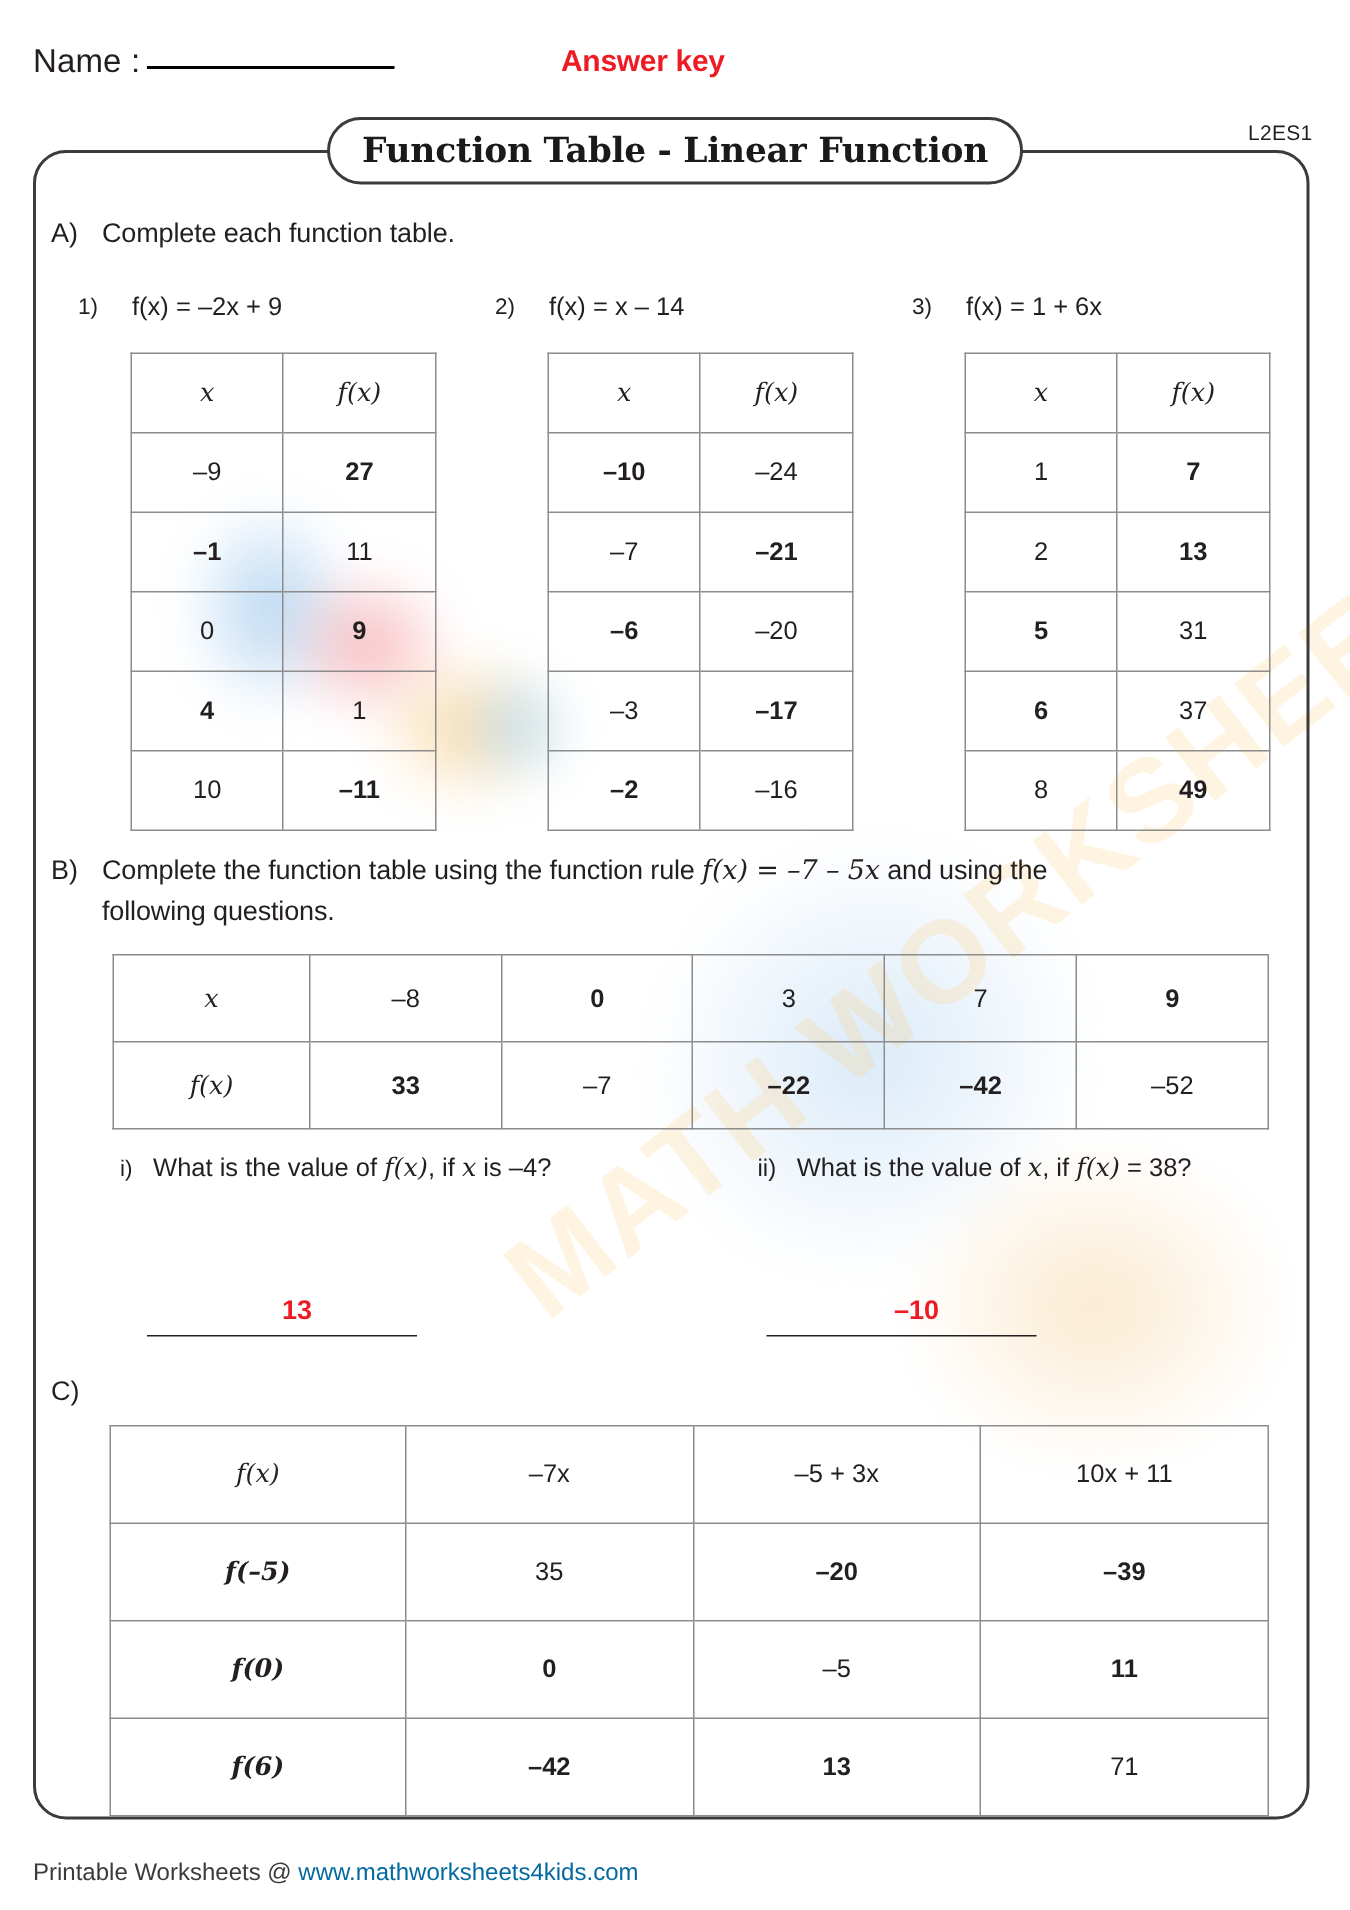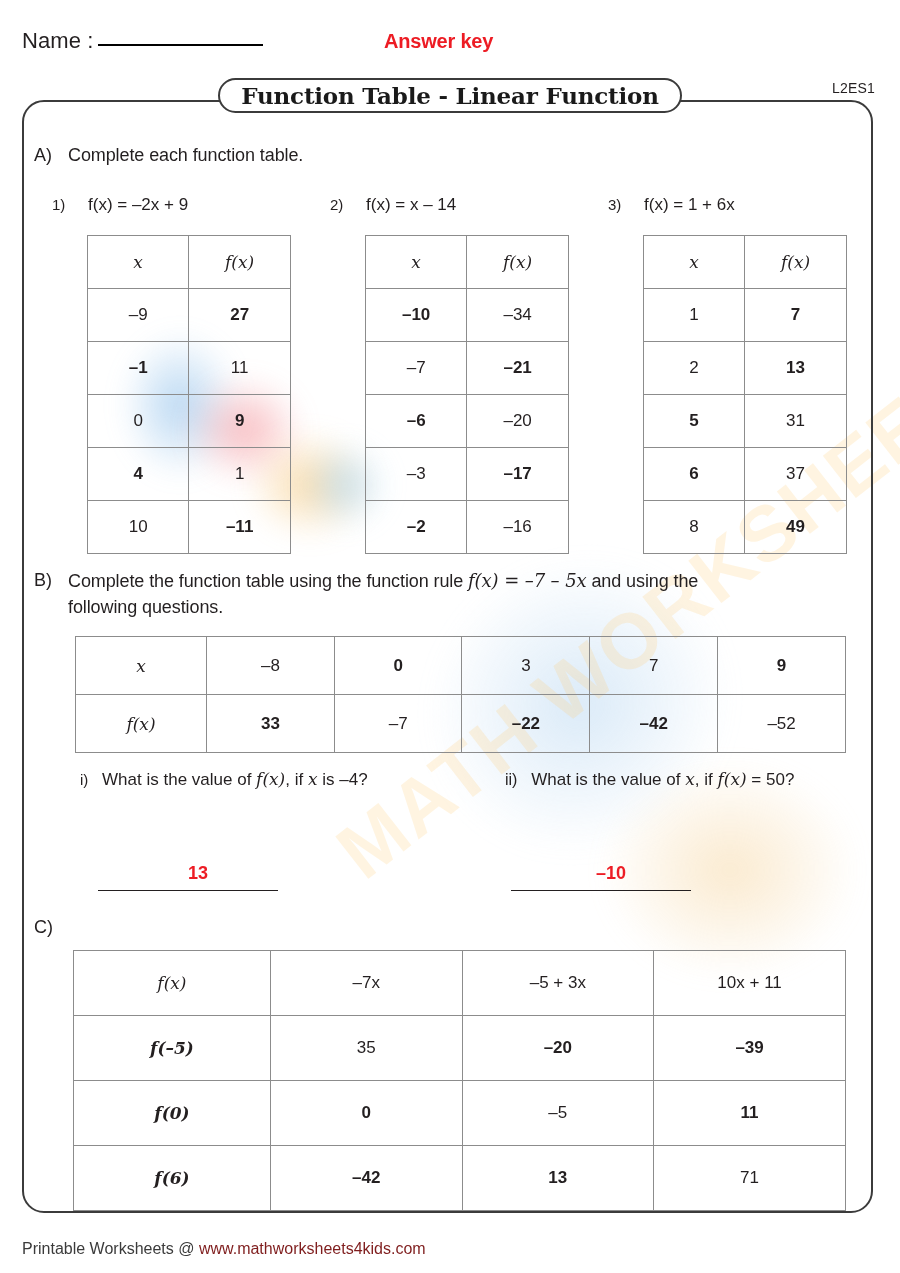--- a/index.html
+++ b/index.html
@@ -61,21 +61,21 @@
   .name-line {
     display: inline-block;
     width: 165px;
     border-bottom: 2px solid #000;
     margin-left: 4px;
     vertical-align: 2px;
     height: 14px;
   }
   .answer-key {
     position: absolute;
-    left: 384px; top: 30px;
+    left: 374px; top: 30px;
     font-size: 20px;
     font-weight: bold;
     color: #ed1c24;
     letter-spacing: -0.2px;
     z-index: 3;
   }
   .sheet-code {
     position: absolute;
     right: 25px; top: 80px;
     font-size: 14px;
@@ -91,21 +91,21 @@
     width: 851px; height: 1113px;
     border: 2px solid #3b3b3b;
     border-radius: 22px;
     box-sizing: border-box;
     background: transparent;
     z-index: 1;
   }
   .title-capsule {
     position: absolute;
     left: 218px; top: 78px;
-    width: 464px; height: 35px;
+    width: 464px; height: 45px;
     border: 2px solid #3b3b3b;
     border-radius: 24px;
     background: #ffffff;
     box-sizing: border-box;
     display: flex;
     align-items: center;
     justify-content: center;
     z-index: 2;
   }
   .title-capsule span {
@@ -183,21 +183,21 @@
   }
 
   
   .footer {
     position: absolute;
     left: 22px; top: 1240px;
     font-size: 16px;
     color: #3b3b3b;
     z-index: 3;
   }
-  .footer a, .footer .url { color: #7f1d1d; text-decoration: none; }
+  .footer a, .footer .url { color: #0369a1; text-decoration: none; }
 </style>
 </head>
 <body>
 
 <div class="wm wm1"></div>
 <div class="wm wm2"></div>
 <div class="wm wm3"></div>
 <div class="wm wm4"></div>
 <div class="wm wm5"></div>
 <div class="wm wm6"></div>
@@ -253,21 +253,21 @@
   <div class="sec-letter" style="left:330px; top:196px; font-size:15px;">2)</div>
   <div class="fn" style="position:absolute; left:366px; top:195px;">f(x) = x – 14</div>
   <table class="grid outer tblA" style="left:365px; top:235px;">
     <tbody>
         <tr>
       <td class="hdr-sym">x</td>
       <td class="hdr-sym">f(x)</td>
     </tr>
     <tr>
       <td class="red">–10</td>
-      <td>–34</td>
+      <td>–24</td>
     </tr>
     <tr>
       <td>–7</td>
       <td class="red">–21</td>
     </tr>
     <tr>
       <td class="red">–6</td>
       <td>–20</td>
     </tr>
     <tr>
@@ -341,21 +341,21 @@
 
   <div class="qline" style="left:80px; top:769px;text-align:right;">
     <span style="font-size:15px;">i)</span>
     <span style="margin-left:9px;">What is the value of </span><span class="ital">f(x)</span><span>, if </span><span class="ital">x</span><span> is –4?</span>
   </div>
   <div class="ansval" style="left:118px; top:863px; width:160px;">13</div>
   <div class="ansline" style="left:98px; top:889px; width:180px;"></div>
 
   <div class="qline" style="left:505px; top:769px;">
     <span style="font-size:16px;">ii)</span>
-    <span style="margin-left:9px;">What is the value of </span><span class="ital">x</span><span>, if </span><span class="ital">f(x)</span><span> = 50?</span>
+    <span style="margin-left:9px;">What is the value of </span><span class="ital">x</span><span>, if </span><span class="ital">f(x)</span><span> = 38?</span>
   </div>
   <div class="ansval" style="left:531px; top:863px; width:160px;">–10</div>
   <div class="ansline" style="left:511px; top:889px; width:180px;"></div>
 
   <div class="sec-letter" style="left:34px; top:917px;">C)</div>
 
   <table class="grid outer" id="tableC">
     <tbody>
         <tr>
       <td class="c0 hdr-sym">f(x)</td>

